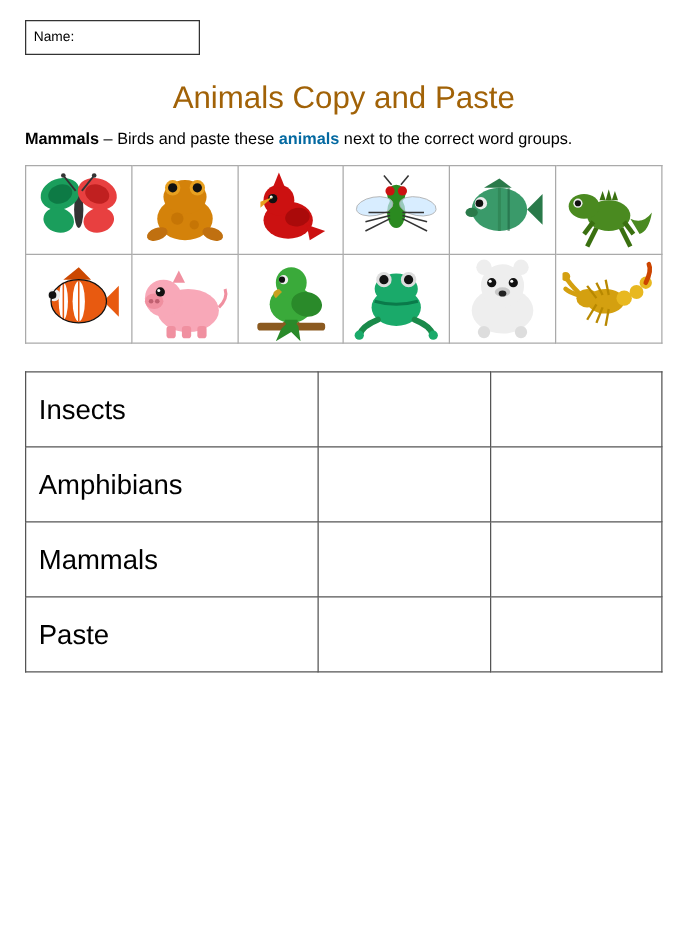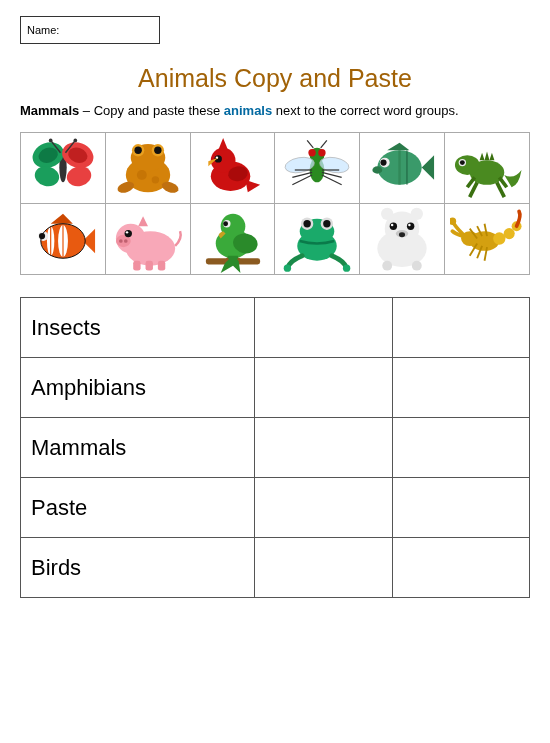--- a/index.html
+++ b/index.html
@@ -104,21 +104,21 @@
 </head>
 <body>
 
 <div class="name-box">
   <span class="name-label">Name:</span>
 </div>
 
 <div class="page-title">Animals Copy and Paste</div>
 
 <div class="instructions">
-  <span class="bold">Mammals</span><span> – Copy and paste these </span><span class="blue bold">animals</span><span> next to the correct word groups.</span>
+  <span class="bold">Mammals</span><span> – Birds and paste these </span><span class="blue bold">animals</span><span> next to the correct word groups.</span>
 </div>
 
 <table class="animal-grid">
   <tbody>
       <tr>
 
     <td>
       <div class="animal-cell">
         <svg viewBox="0 0 60 56">
 
@@ -430,19 +430,14 @@
   <tr>
     <td>Mammals</td>
     <td></td>
     <td></td>
   </tr>
   <tr>
     <td>Paste</td>
     <td></td>
     <td></td>
   </tr>
-  <tr>
-    <td>Birds</td>
-    <td></td>
-    <td></td>
-  </tr>
 </tbody>
   </table>
 
 </body></html>

